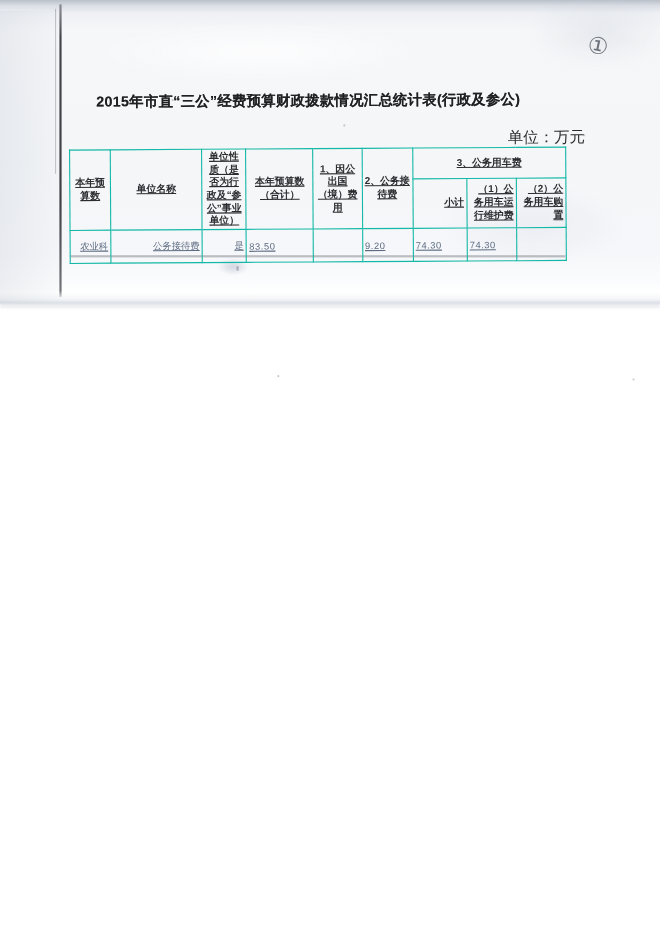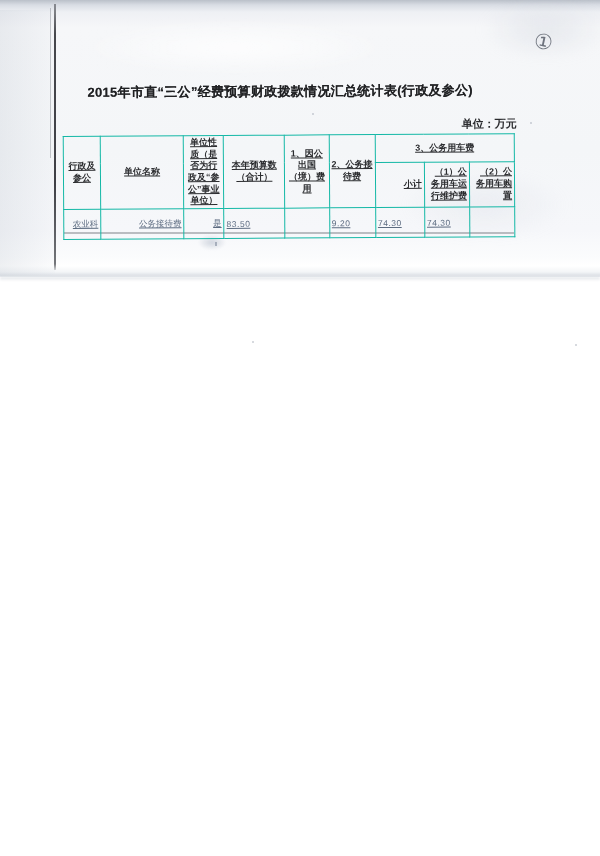--- a/index.html
+++ b/index.html
@@ -117,22 +117,22 @@
     font-size: 13px;
     font-weight: bold;
     color: #1f2022;
     letter-spacing: 0.3px;
     white-space: nowrap;
     text-shadow: 0 0 0.5px rgba(30,30,35,0.7);
   }
   .unit-note {
     position: absolute;
     left: 462px; top: 119px;
-    font-size: 11px;
-    font-weight: bold;
+    font-size: 14px;
+    font-weight: normal;
     color: #2a2b2e;
     white-space: nowrap;
   }
   
   table.stat {
     position: absolute;
     left: 63px; top: 136px;
     width: 452px;
     border-collapse: collapse;
     table-layout: fixed;
@@ -201,21 +201,21 @@
         <col style="width:40px">
         <col style="width:61px">
         <col style="width:44px">
         <col style="width:46px">
         <col style="width:49px">
         <col style="width:45px">
         <col style="width:45px">
       </colgroup>
       <thead>
         <tr class="group-row">
-          <th rowspan="2">行政及参公</th>
+          <th rowspan="2">本年预算数</th>
           <th rowspan="2">单位名称</th>
           <th rowspan="2">单位性质（是否为行政及“参公”事业单位）</th>
           <th rowspan="2">本年预算数（合计）</th>
           <th rowspan="2">1、因公出国（境）费用</th>
           <th rowspan="2">2、公务接待费</th>
           <th colspan="3">3、公务用车费</th>
         </tr>
         <tr class="sub-row">
           <th>小计</th>
           <th>（1）公务用车运行维护费</th>

